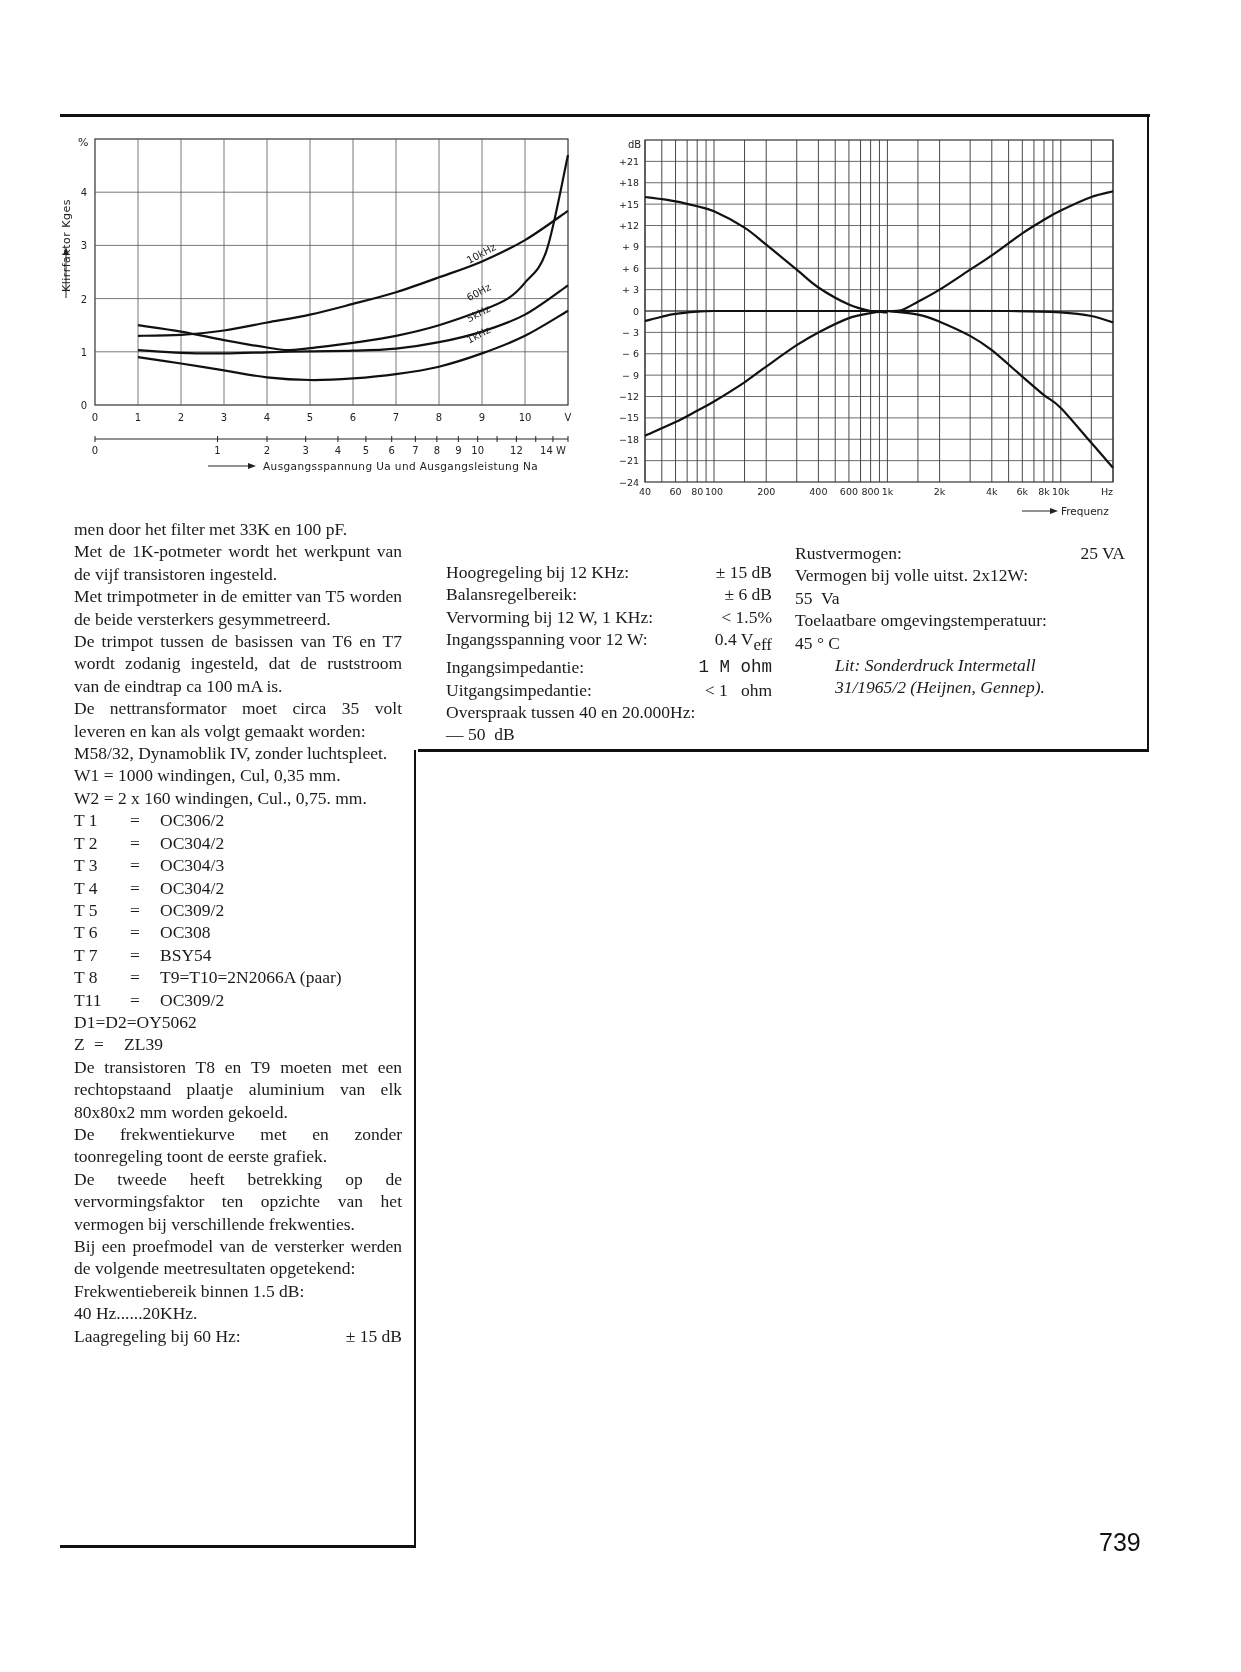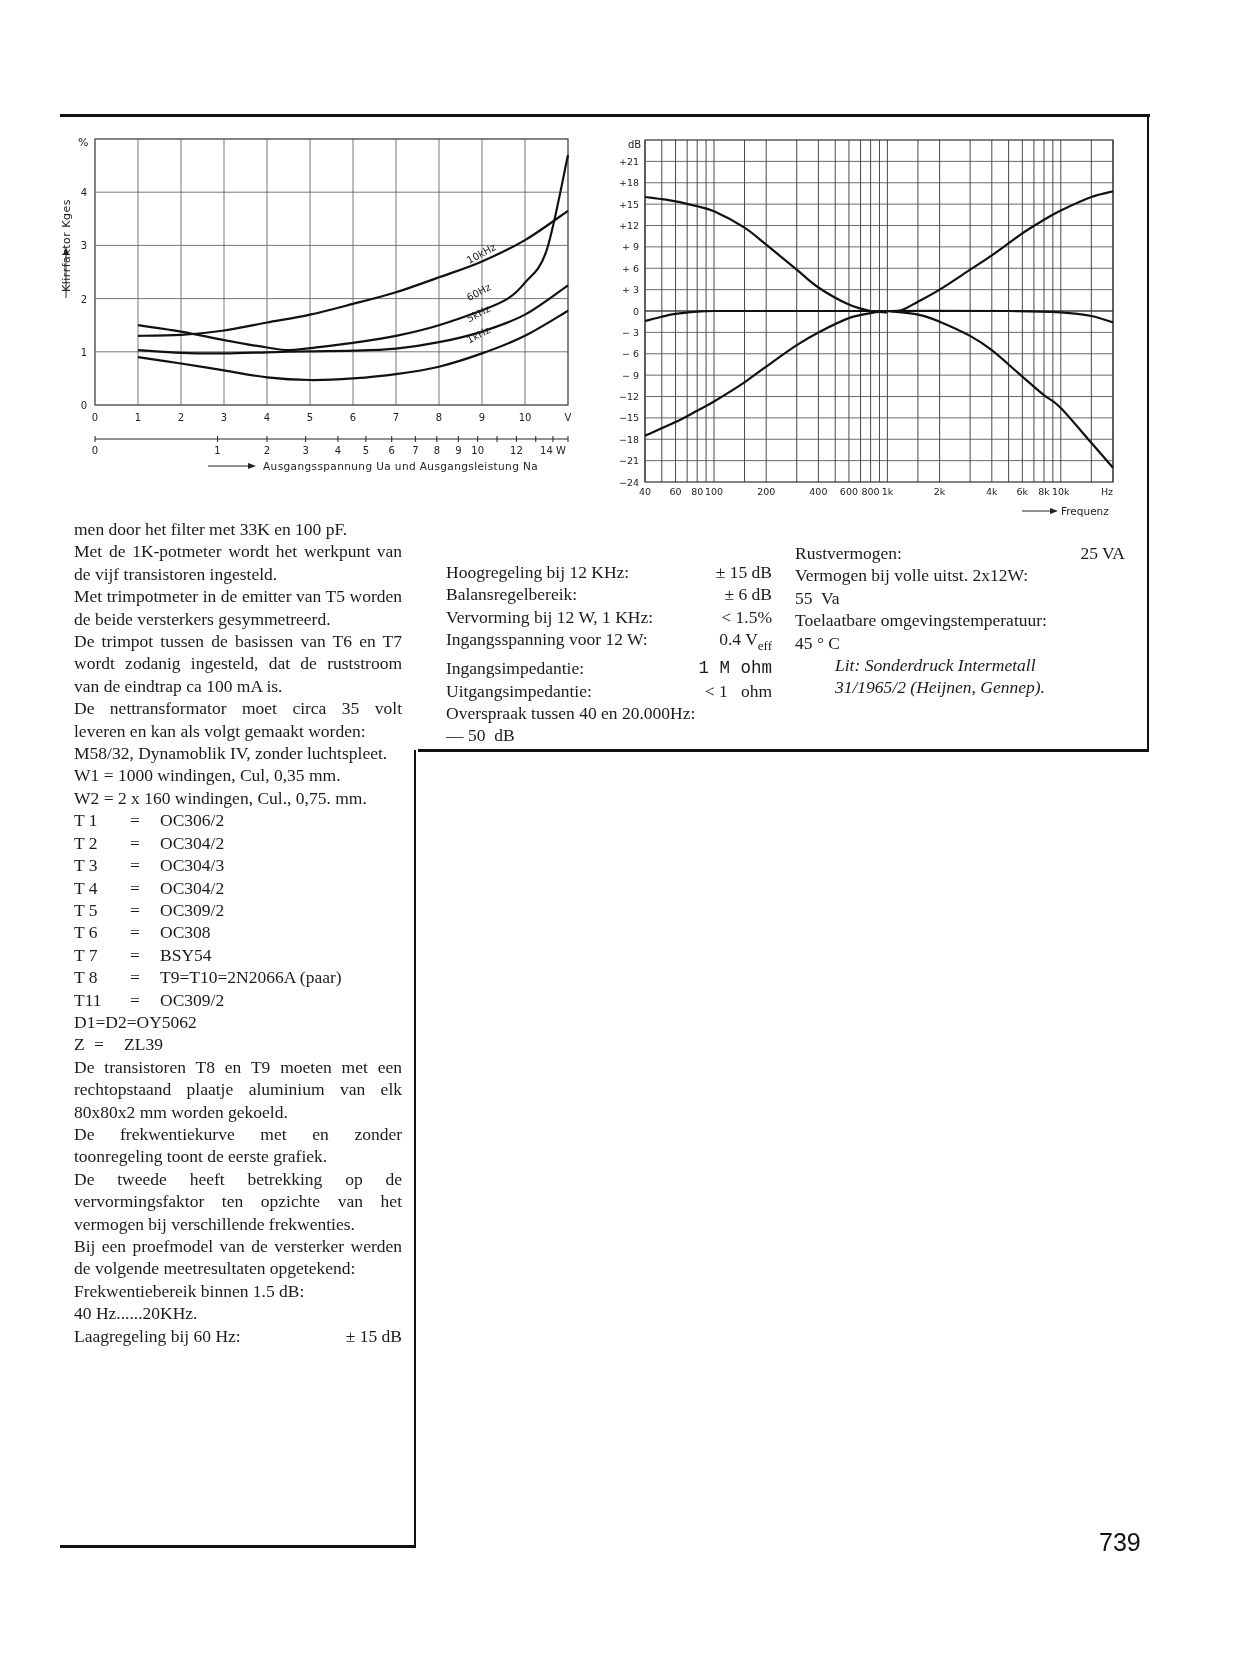--- a/index.html
+++ b/index.html
@@ -298,21 +298,21 @@
       <div class="row">
         <span>Balansregelbereik:</span>
         <span style="white-space: pre;">± 6 dB</span>
       </div>
       <div class="row">
         <span>Vervorming bij 12 W, 1 KHz:</span>
         <span style="white-space: pre;">&lt; 1.5%</span>
       </div>
       <div class="row">
         <span>Ingangsspanning voor 12 W:</span>
-        <span style="white-space: pre;">0.4 V<sub style="font-size: 13px;">eff</sub></span>
+        <span style="white-space: pre;">0.4 V<sub style="font-size: 17px;">eff</sub></span>
       </div>
       <div class="row">
         <span>Ingangsimpedantie:</span>
         <span style="white-space: pre; font-family: Liberation Mono, monospace;">1 M ohm</span>
       </div>
       <div class="row">
         <span>Uitgangsimpedantie:</span>
         <span style="white-space: pre;">&lt; 1   ohm</span>
       </div>
     </div>

